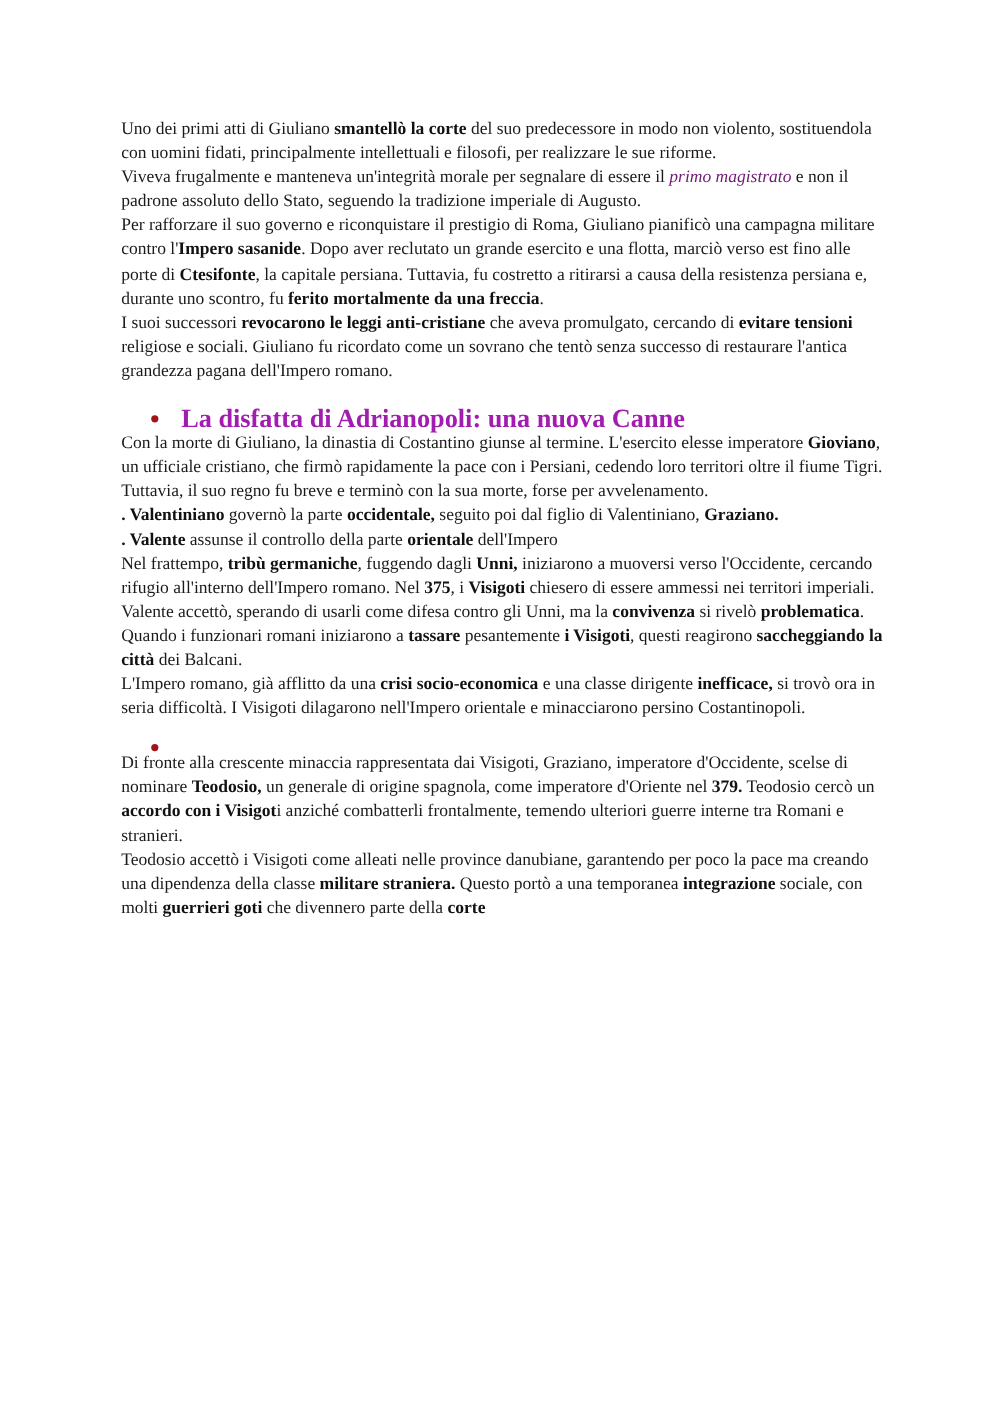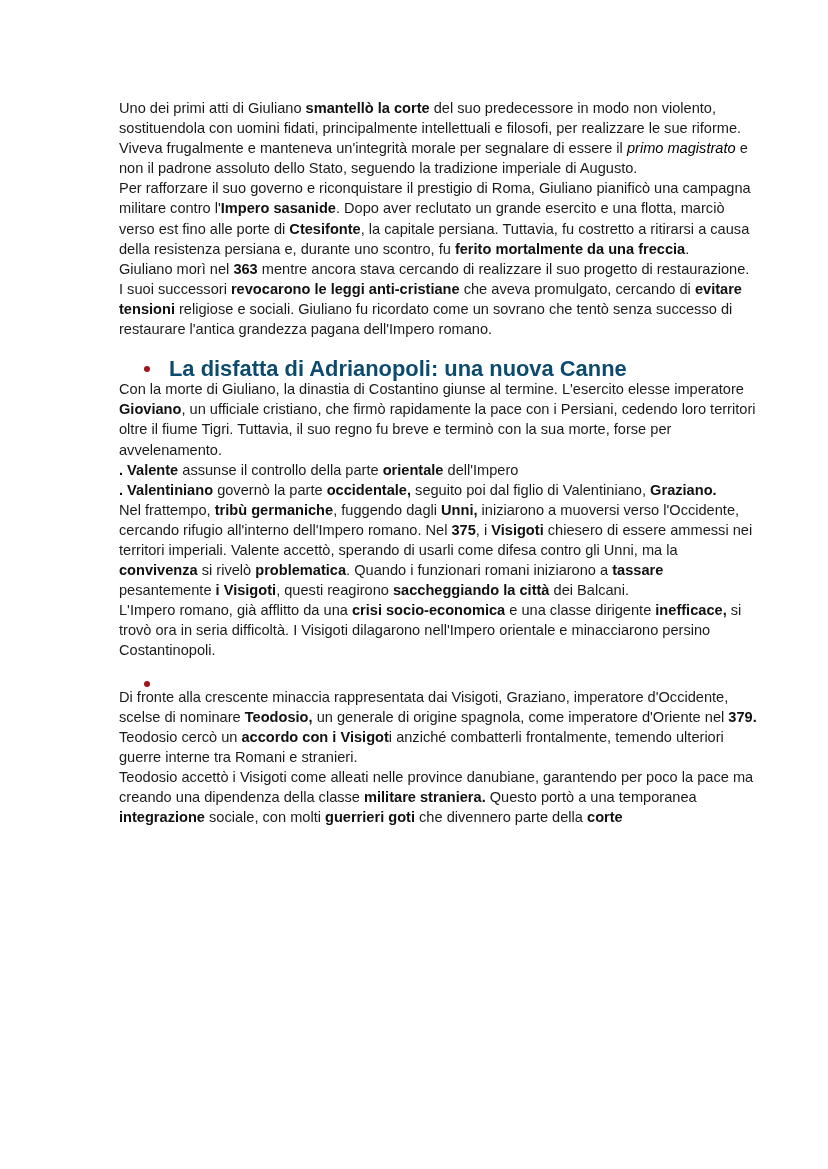--- a/index.html
+++ b/index.html
@@ -1,35 +1,35 @@
 <!DOCTYPE html>
 <html><head>
   <meta charset="utf-8">
   <style>
     html, body { margin: 0; padding: 0; background: #ffffff; }
     body { width: 828px; height: 1169px; overflow: hidden; position: relative; }
     .page {
       position: absolute;
-      left: 119px;
+      left: 101px;
       top: 98px;
       width: 640px;
-      font-family: Liberation Sans, sans-serif;
+      font-family: Liberation Serif, serif;
       font-size: 14.6px;
       line-height: 20.1px;
       color: #1a1a1a;
     }
     .para { margin: 0; }
     .para b { font-weight: bold; color: #111; }
-    .para i { font-style: italic; color: #000000; }
+    .para i { font-style: italic; color: #701a75; }
     .small { font-size: 12.3px; line-height: 20px; }
     .spacer { height: 20px; }
     .heading {
       margin: 0;
       padding-left: 25px;
-      color: #0c4a6e;
+      color: #a21caf;
       font-weight: bold;
       display: flex;
       align-items: center;
     }
     .bullet {
       display: inline-block;
       width: 6px; height: 6px;
       border-radius: 50%;
       background: #a0151c;
       margin-right: 19px;
@@ -41,36 +41,35 @@
 <body>
 
 <div class="page">
 
   <p class="para"><span>Uno dei primi atti di Giuliano </span><b>smantellò la corte</b><span> del suo predecessore in modo non violento, sostituendola con uomini fidati, principalmente intellettuali e filosofi, per realizzare le sue riforme.</span></p>
 
   <p class="para"><span>Viveva frugalmente e manteneva un'integrità morale per segnalare di essere il </span><i>primo magistrato</i><span> e non il padrone assoluto dello Stato, seguendo la tradizione imperiale di Augusto.</span></p>
 
   <p class="para"><span>Per rafforzare il suo governo e riconquistare il prestigio di Roma, Giuliano pianificò una campagna militare contro l'</span><b>Impero sasanide</b><span>. Dopo aver reclutato un grande esercito e una flotta, marciò verso est fino alle porte di </span><b>Ctesifonte</b><span>, la capitale persiana. Tuttavia, fu costretto a ritirarsi a causa della resistenza persiana e, durante uno scontro, fu </span><b>ferito mortalmente da una freccia</b><span>.</span></p>
 
-  <p class="para"><span>Giuliano morì nel </span><b>363</b><span> mentre ancora stava cercando di realizzare il suo progetto di restaurazione.</span></p>
 
   <p class="para"><span>I suoi successori </span><b>revocarono le leggi anti-cristiane</b><span> che aveva promulgato, cercando di </span><b>evitare tensioni</b><span> religiose e sociali. Giuliano fu ricordato come un sovrano che tentò senza successo di restaurare l'antica grandezza pagana dell'Impero romano.</span></p>
 
   <div class="spacer"></div>
 
   <h2 class="heading">
       <span class="bullet"></span>
       <span>La disfatta di Adrianopoli: una nuova Canne</span>
     </h2>
 
   <p class="para"><span>Con la morte di Giuliano, la dinastia di Costantino giunse al termine. L'esercito elesse imperatore </span><b>Gioviano</b><span>, un ufficiale cristiano, che firmò rapidamente la pace con i Persiani, cedendo loro territori oltre il fiume Tigri. Tuttavia, il suo regno fu breve e terminò con la sua morte, forse per avvelenamento.</span></p>
 
+  <p class="para"><b>. </b><b>Valentiniano</b><span> governò la parte </span><b>occidentale,</b><span> seguito poi dal figlio di Valentiniano, </span><b>Graziano.</b></p>
+
   <p class="para"><b>. </b><b>Valente</b><span> assunse il controllo della parte </span><b>orientale</b><span> dell'Impero</span></p>
-
-  <p class="para"><b>. </b><b>Valentiniano</b><span> governò la parte </span><b>occidentale,</b><span> seguito poi dal figlio di Valentiniano, </span><b>Graziano.</b></p>
 
   <p class="para"><span>Nel frattempo, </span><b>tribù germaniche</b><span>, fuggendo dagli </span><b>Unni,</b><span> iniziarono a muoversi verso l'Occidente, cercando rifugio all'interno dell'Impero romano. Nel </span><b>375</b><span>, i </span><b>Visigoti</b><span> chiesero di essere ammessi nei territori imperiali. Valente accettò, sperando di usarli come difesa contro gli Unni, ma la </span><b>convivenza</b><span> si rivelò </span><b>problematica</b><span>. Quando i funzionari romani iniziarono a </span><b>tassare</b><span> pesantemente </span><b>i Visigoti</b><span>, questi reagirono </span><b>saccheggiando la città</b><span> dei Balcani.</span></p>
 
 
 
   <p class="para"><span>L'Impero romano, già afflitto da una </span><b>crisi socio-economica</b><span> e una classe dirigente </span><b>inefficace,</b><span> si trovò ora in seria difficoltà. I Visigoti dilagarono nell'Impero orientale e minacciarono persino Costantinopoli.</span></p>
 
   <div class="spacer"></div>
 
   <h2 class="heading">

